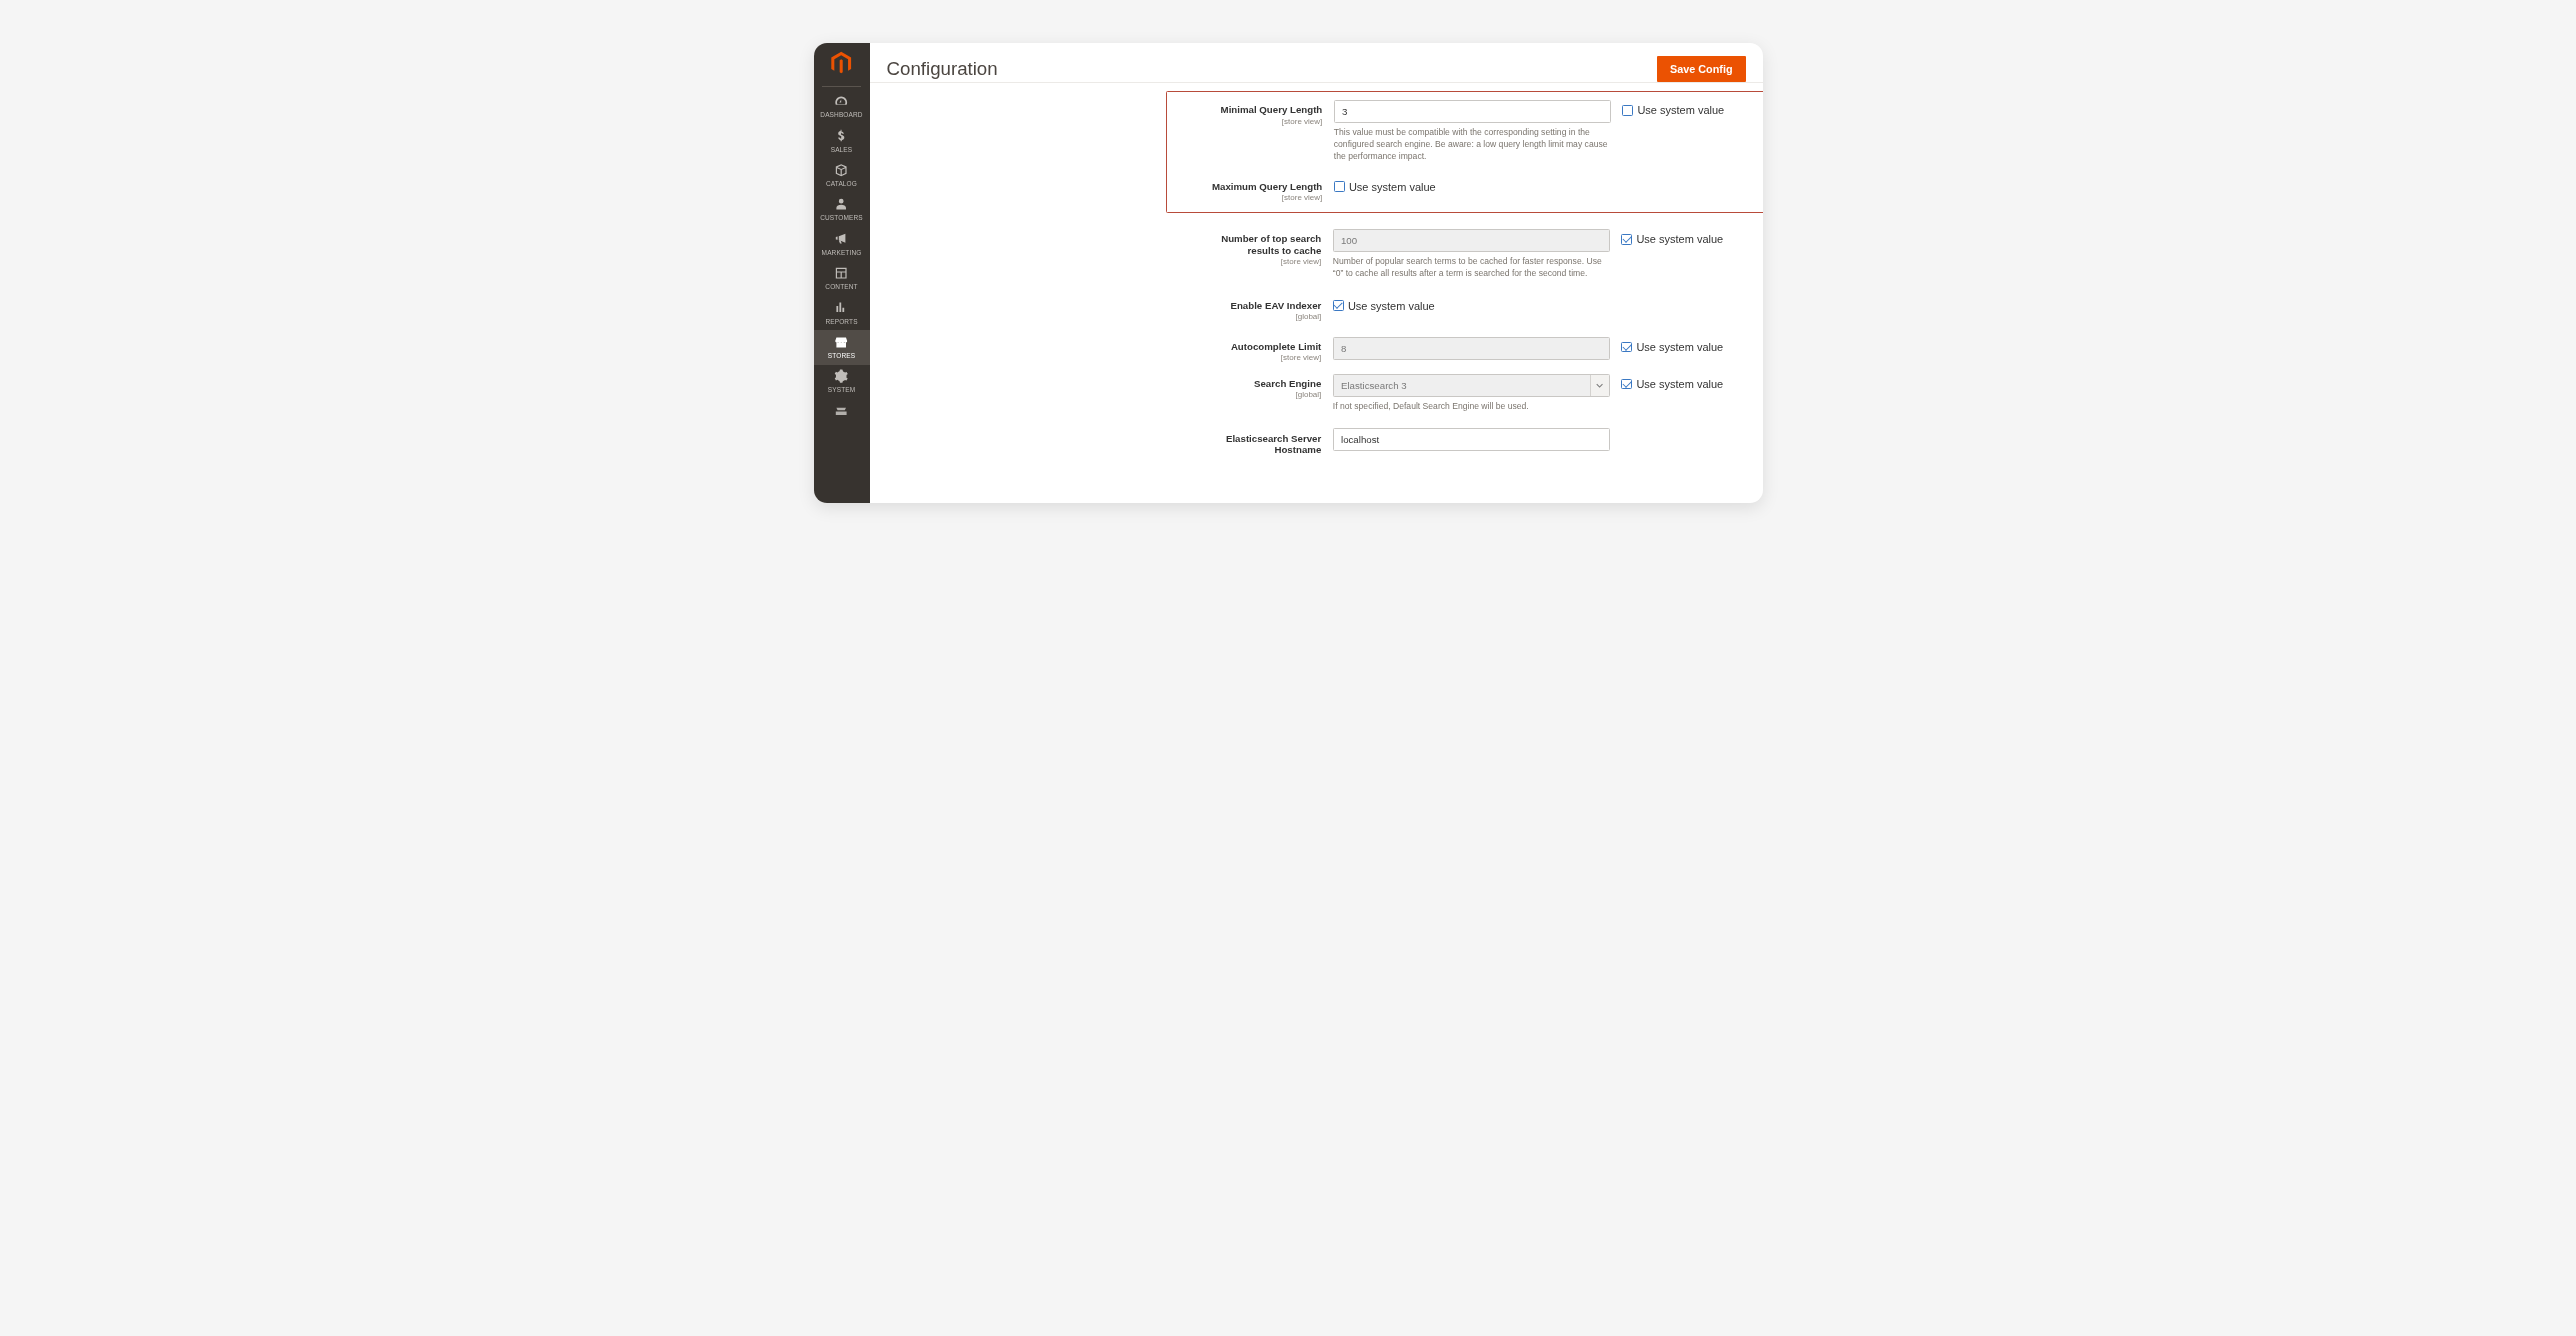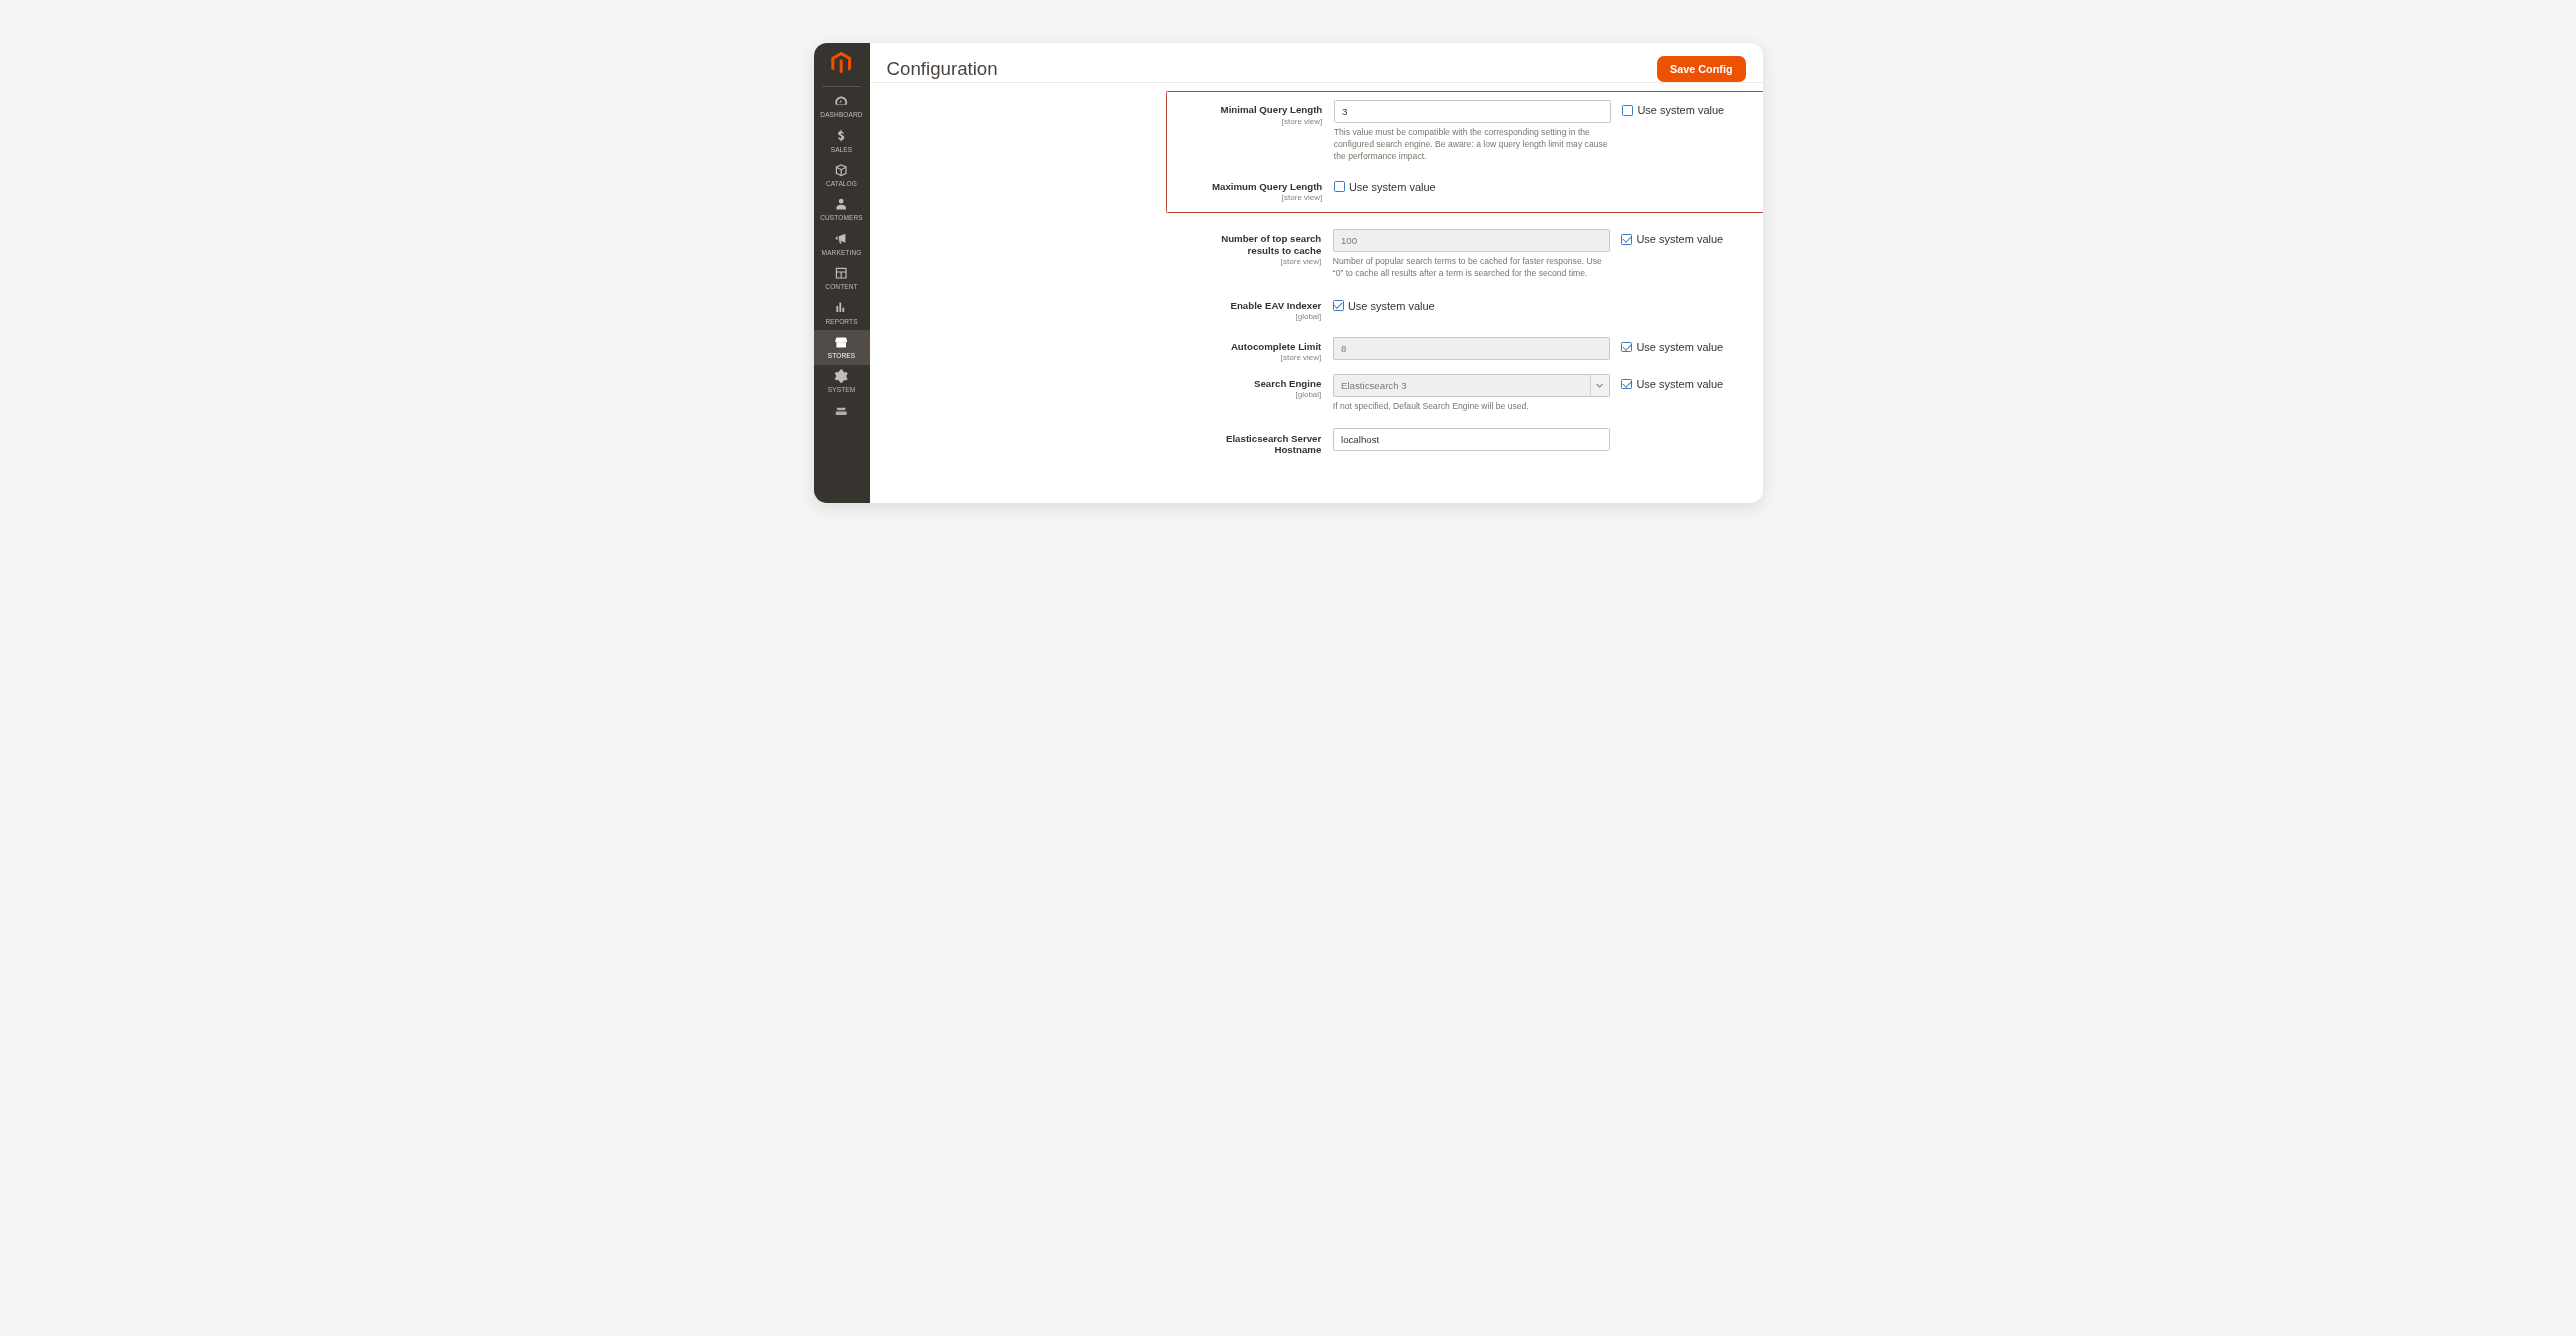--- a/index.html
+++ b/index.html
@@ -85,21 +85,21 @@
     font-weight: 400;
     color: #4b4540;
   }
   .save-btn {
     background: #eb5202;
     color: #fff;
     border: none;
     padding: 7.2px 13px;
     font-size: 10.8px;
     font-weight: 600;
-    border-radius: 7px;
+    border-radius: 1px;
     cursor: pointer;
   }
   .content {
     flex: 1;
     overflow: hidden;
     padding: 7.2px 16px 0 16px;
     position: relative;
   }
   
   .highlight-group {

